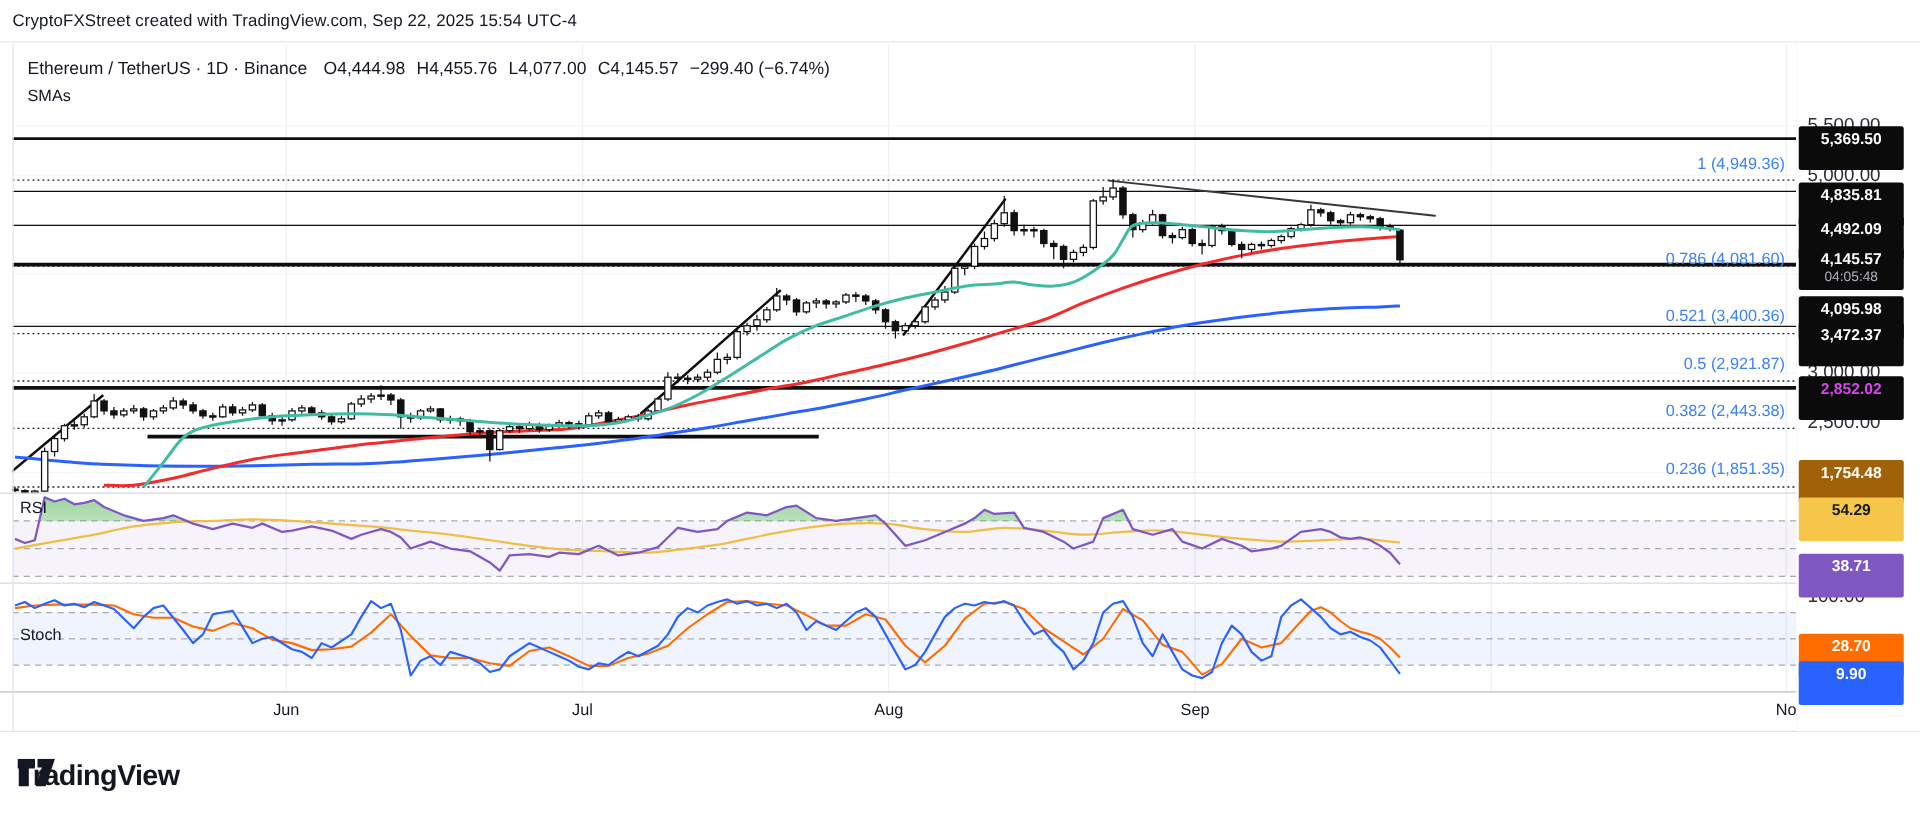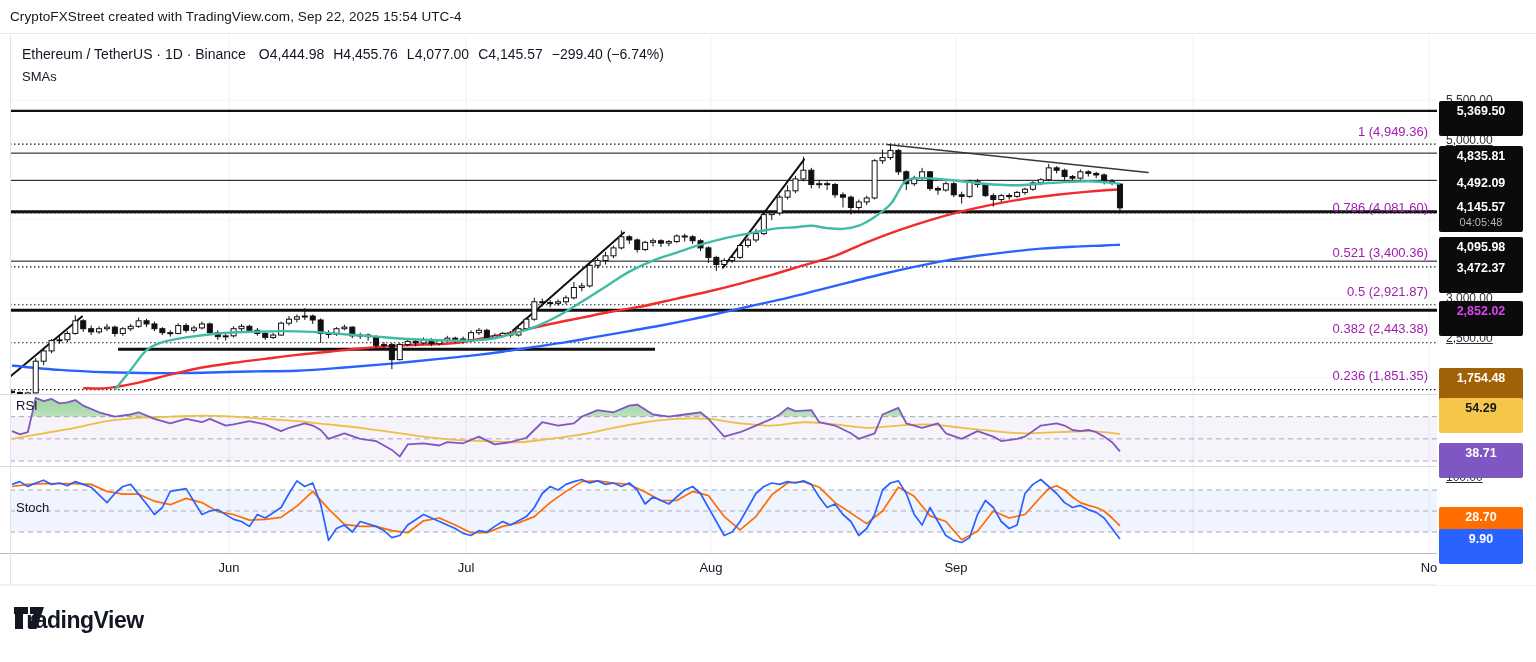--- a/index.html
+++ b/index.html
@@ -8,26 +8,26 @@
   .abs{position:absolute;}
   #attribution{left:10px;top:9px;font-size:13.5px;font-weight:500;letter-spacing:.1px;}
   #top-sep{left:0;top:33px;width:1536px;height:1px;background:#E6E8EC;}
   #left-border{left:10px;top:35px;width:1px;height:550px;background:#E0E3EB;}
   #header{left:22px;top:46px;font-size:14px;display:flex;gap:9px;white-space:nowrap;}
   #header .sym{margin-right:4px;}
   #smas{left:22px;top:69px;font-size:13px;}
   #usdt-btn{left:1443px;top:42px;width:74px;height:30px;border:1px solid #E0E3EB;border-radius:8px;
             display:flex;align-items:center;justify-content:center;font-size:13px;font-weight:600;background:#fff;}
   #price-axis{left:1437px;top:35px;width:99px;height:550px;background:#fff;}
-  .tick{position:absolute;left:9px;font-size:12px;color:#2A2E39;transform:translateY(-50%);white-space:nowrap;text-decoration:underline;}
+  .tick{position:absolute;left:9px;font-size:15px;color:#2A2E39;transform:translateY(-50%);white-space:nowrap;}
   .badge{position:absolute;left:2px;width:84px;border-radius:2px;text-align:center;
          font-size:12.5px;font-weight:700;line-height:20px;height:35px;}
   .badge.tall{height:33px;line-height:17px;padding-top:1px;}
   .badge .sub{font-size:11px;font-weight:400;color:#B2B5BE;line-height:13px;}
-  .fib-label{position:absolute;left:0;width:1428px;text-align:right;font-size:13px;color:#a21caf;
+  .fib-label{position:absolute;left:0;width:1428px;text-align:right;font-size:13px;color:#3b82f6;
              transform:translateY(-50%);white-space:nowrap;}
   #time-axis{left:10px;top:553px;width:1427px;height:44px;overflow:hidden;}
   .month{position:absolute;top:7px;transform:translateX(-50%);font-size:13px;font-weight:500;color:#131722;}
   .pane-label{font-size:13px;font-weight:500;color:#131722;}
   #rsi-label{left:16px;top:398px;}
   #stoch-label{left:16px;top:460px;margin-top:40px;}
   #logo{left:14px;top:607px;display:flex;align-items:center;gap:10px;}
   #logo-text{font-size:23px;font-weight:700;letter-spacing:-.5px;color:#131722;}
   svg{position:absolute;left:0;top:0;}
 </style>

